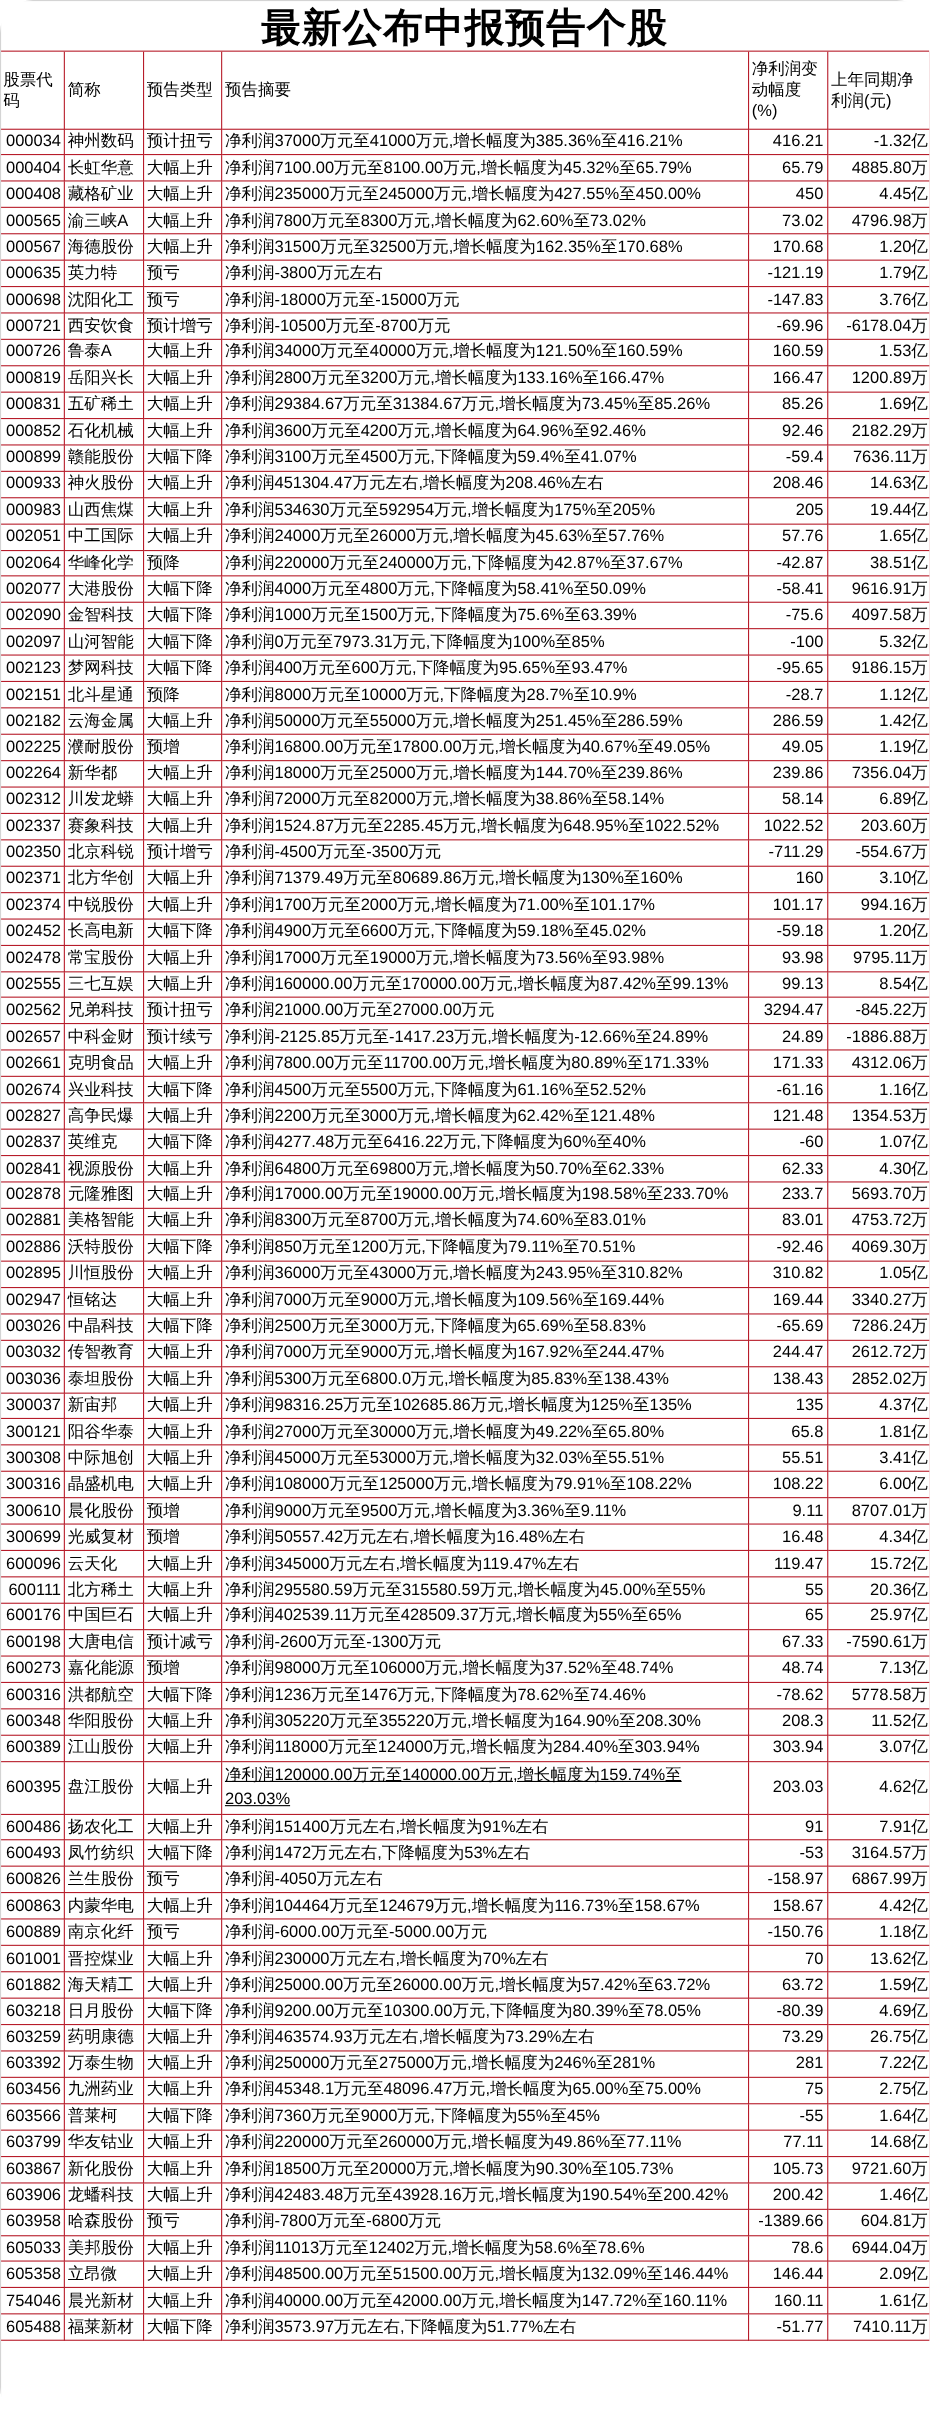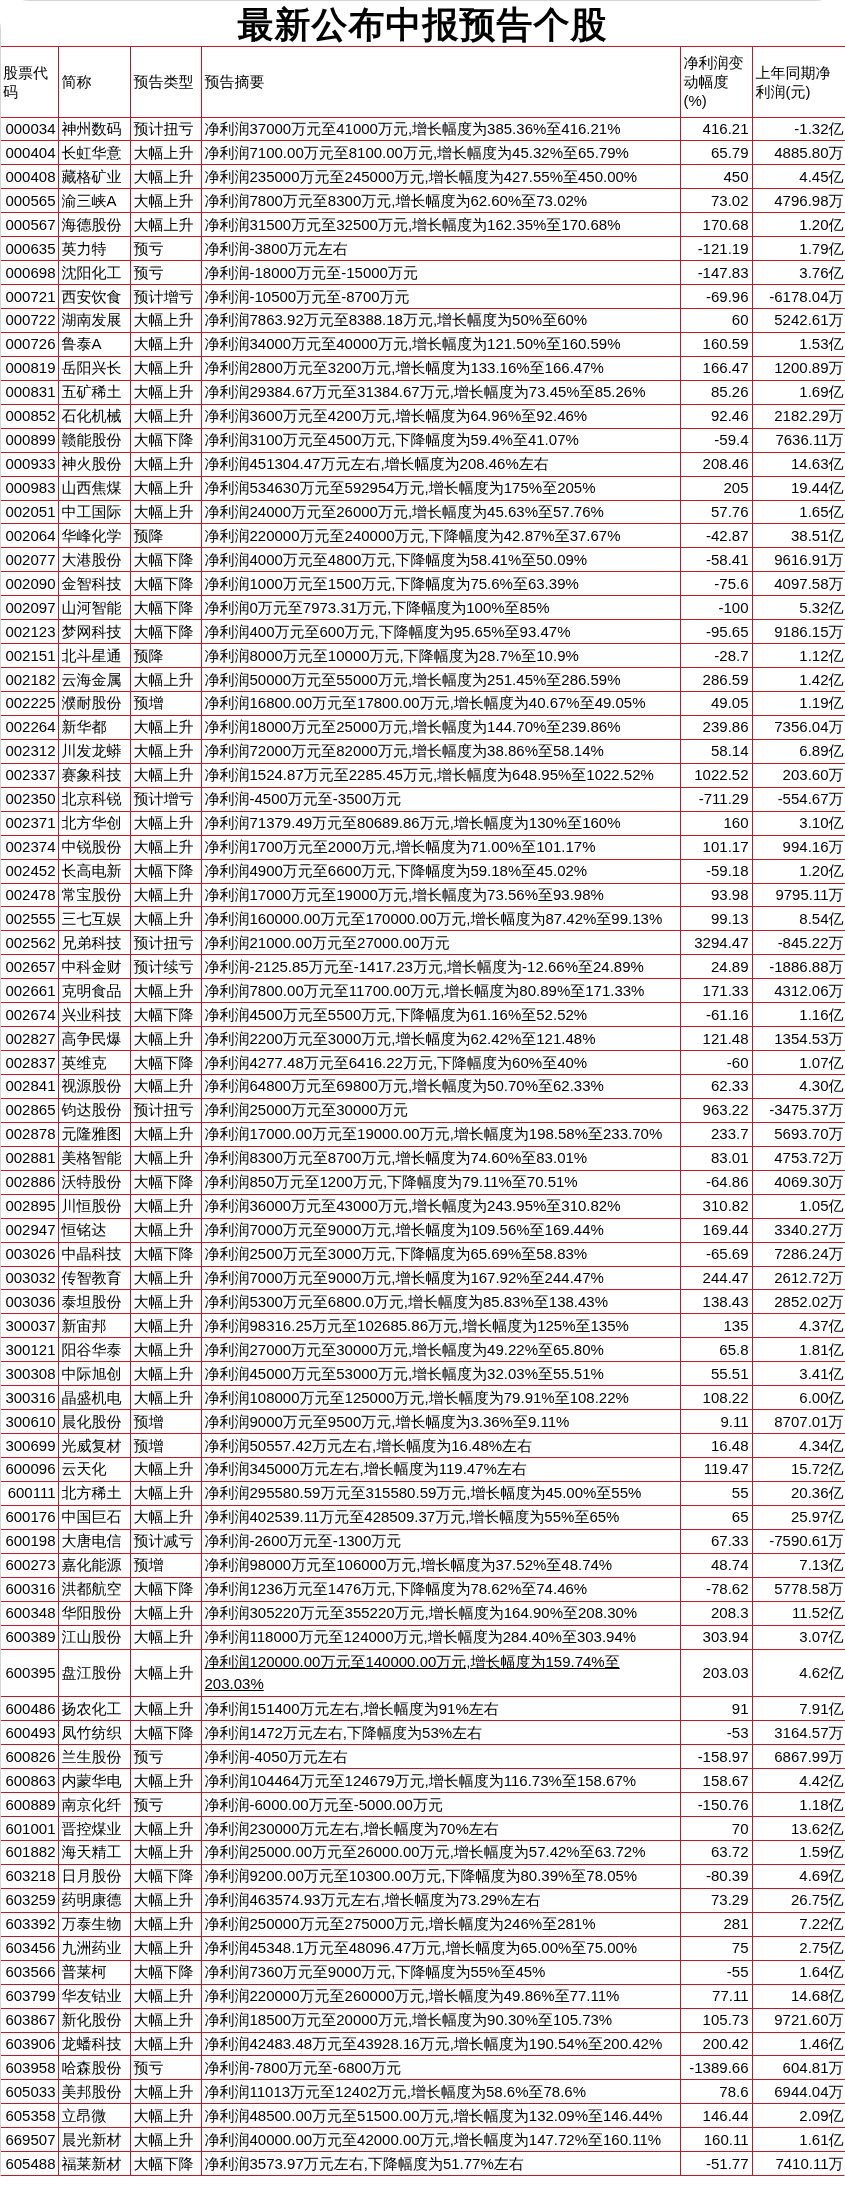--- a/index.html
+++ b/index.html
@@ -181,28 +181,20 @@
   </tr>
         <tr>
     <td class="c-code">000721</td>
     <td class="c-name">西安饮食</td>
     <td class="c-type">预计增亏</td>
     <td class="c-summary">净利润-10500万元至-8700万元</td>
     <td class="c-pct">-69.96</td>
     <td class="c-prev">-6178.04万</td>
   </tr>
         <tr>
-    <td class="c-code">000722</td>
-    <td class="c-name">湖南发展</td>
-    <td class="c-type">大幅上升</td>
-    <td class="c-summary">净利润7863.92万元至8388.18万元,增长幅度为50%至60%</td>
-    <td class="c-pct">60</td>
-    <td class="c-prev">5242.61万</td>
-  </tr>
-        <tr>
     <td class="c-code">000726</td>
     <td class="c-name">鲁泰A</td>
     <td class="c-type">大幅上升</td>
     <td class="c-summary">净利润34000万元至40000万元,增长幅度为121.50%至160.59%</td>
     <td class="c-pct">160.59</td>
     <td class="c-prev">1.53亿</td>
   </tr>
         <tr>
     <td class="c-code">000819</td>
     <td class="c-name">岳阳兴长</td>
@@ -445,49 +437,41 @@
   </tr>
         <tr>
     <td class="c-code">002841</td>
     <td class="c-name">视源股份</td>
     <td class="c-type">大幅上升</td>
     <td class="c-summary">净利润64800万元至69800万元,增长幅度为50.70%至62.33%</td>
     <td class="c-pct">62.33</td>
     <td class="c-prev">4.30亿</td>
   </tr>
         <tr>
-    <td class="c-code">002865</td>
-    <td class="c-name">钧达股份</td>
-    <td class="c-type">预计扭亏</td>
-    <td class="c-summary">净利润25000万元至30000万元</td>
-    <td class="c-pct">963.22</td>
-    <td class="c-prev">-3475.37万</td>
-  </tr>
-        <tr>
     <td class="c-code">002878</td>
     <td class="c-name">元隆雅图</td>
     <td class="c-type">大幅上升</td>
     <td class="c-summary">净利润17000.00万元至19000.00万元,增长幅度为198.58%至233.70%</td>
     <td class="c-pct">233.7</td>
     <td class="c-prev">5693.70万</td>
   </tr>
         <tr>
     <td class="c-code">002881</td>
     <td class="c-name">美格智能</td>
     <td class="c-type">大幅上升</td>
     <td class="c-summary">净利润8300万元至8700万元,增长幅度为74.60%至83.01%</td>
     <td class="c-pct">83.01</td>
     <td class="c-prev">4753.72万</td>
   </tr>
         <tr>
     <td class="c-code">002886</td>
     <td class="c-name">沃特股份</td>
     <td class="c-type">大幅下降</td>
     <td class="c-summary">净利润850万元至1200万元,下降幅度为79.11%至70.51%</td>
-    <td class="c-pct">-64.86</td>
+    <td class="c-pct">-92.46</td>
     <td class="c-prev">4069.30万</td>
   </tr>
         <tr>
     <td class="c-code">002895</td>
     <td class="c-name">川恒股份</td>
     <td class="c-type">大幅上升</td>
     <td class="c-summary">净利润36000万元至43000万元,增长幅度为243.95%至310.82%</td>
     <td class="c-pct">310.82</td>
     <td class="c-prev">1.05亿</td>
   </tr>
@@ -781,21 +765,21 @@
   </tr>
         <tr>
     <td class="c-code">605358</td>
     <td class="c-name">立昂微</td>
     <td class="c-type">大幅上升</td>
     <td class="c-summary">净利润48500.00万元至51500.00万元,增长幅度为132.09%至146.44%</td>
     <td class="c-pct">146.44</td>
     <td class="c-prev">2.09亿</td>
   </tr>
         <tr>
-    <td class="c-code">669507</td>
+    <td class="c-code">754046</td>
     <td class="c-name">晨光新材</td>
     <td class="c-type">大幅上升</td>
     <td class="c-summary">净利润40000.00万元至42000.00万元,增长幅度为147.72%至160.11%</td>
     <td class="c-pct">160.11</td>
     <td class="c-prev">1.61亿</td>
   </tr>
         <tr>
     <td class="c-code">605488</td>
     <td class="c-name">福莱新材</td>
     <td class="c-type">大幅下降</td>

